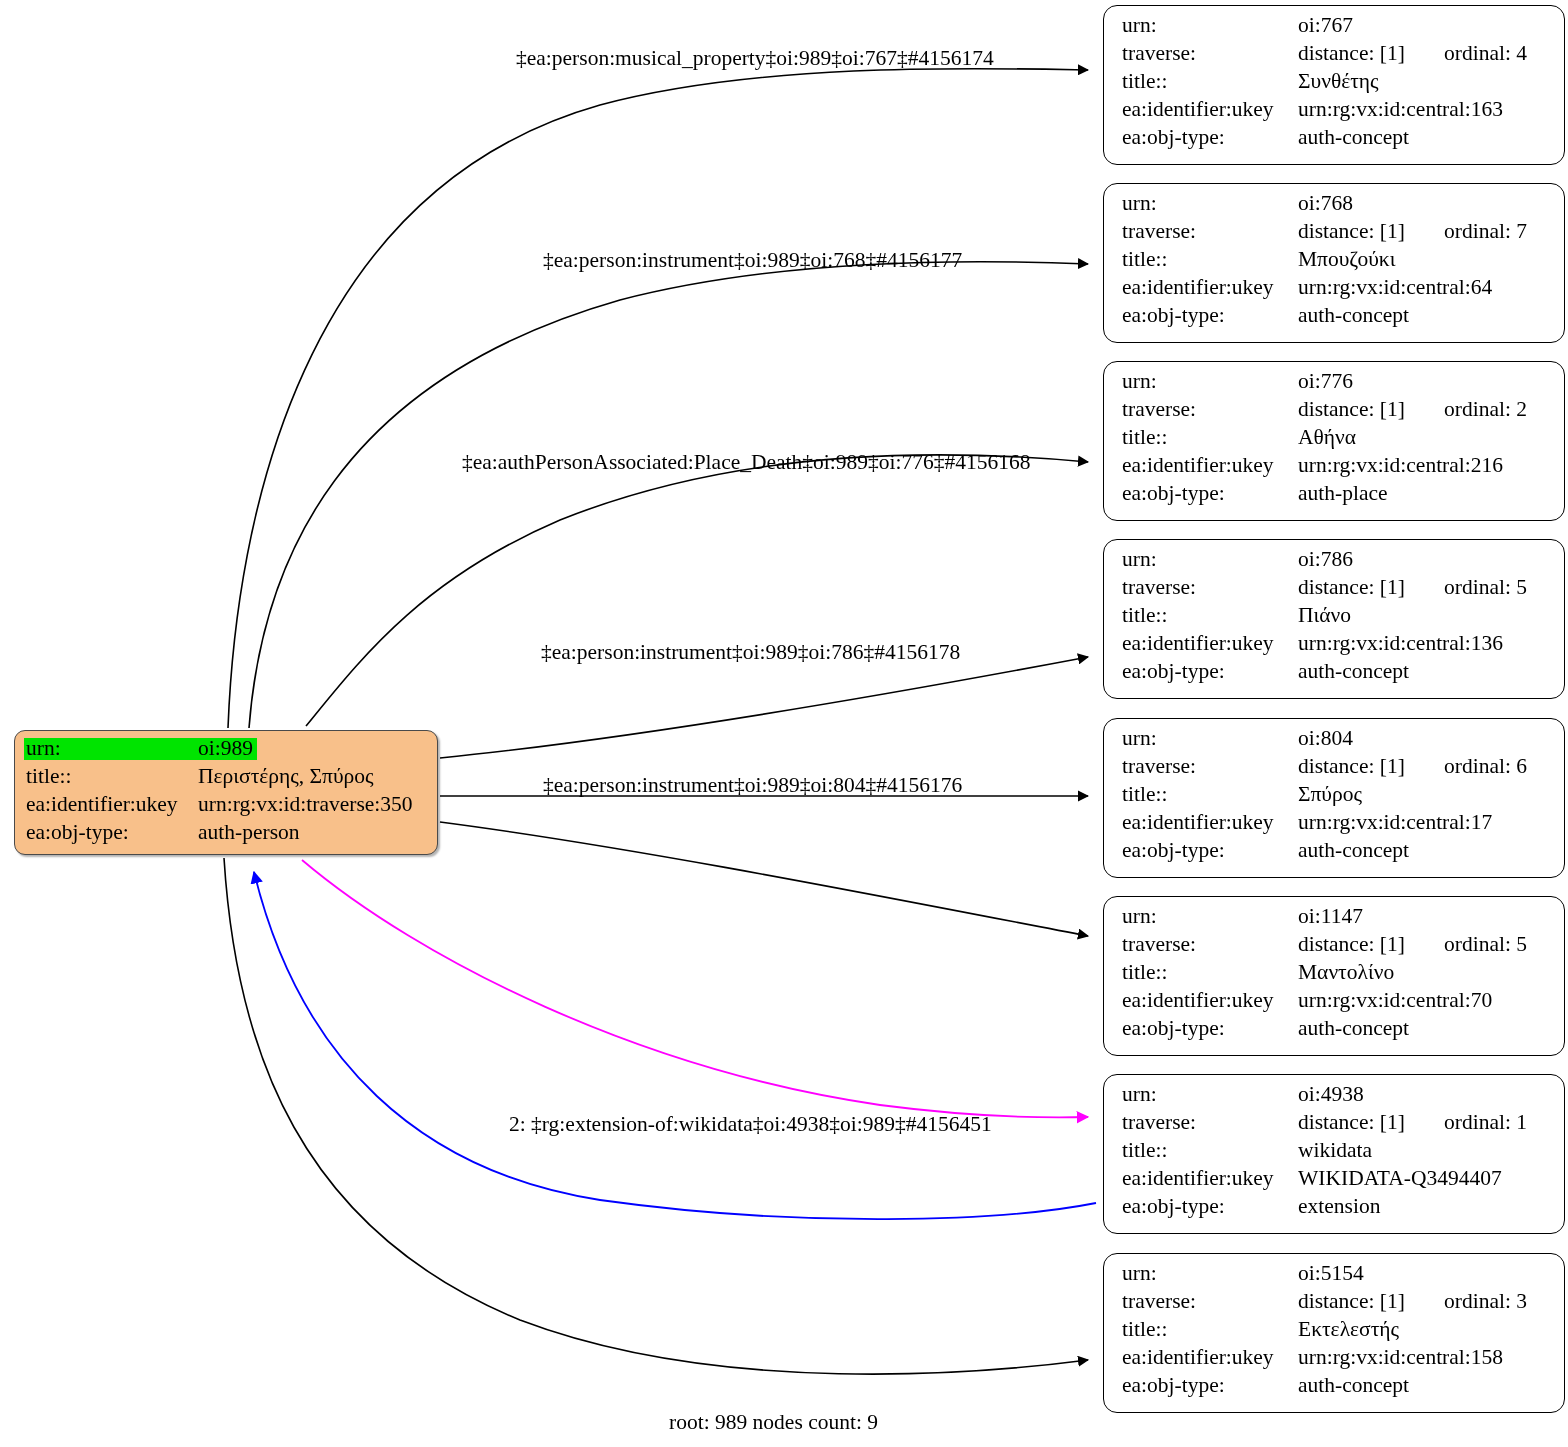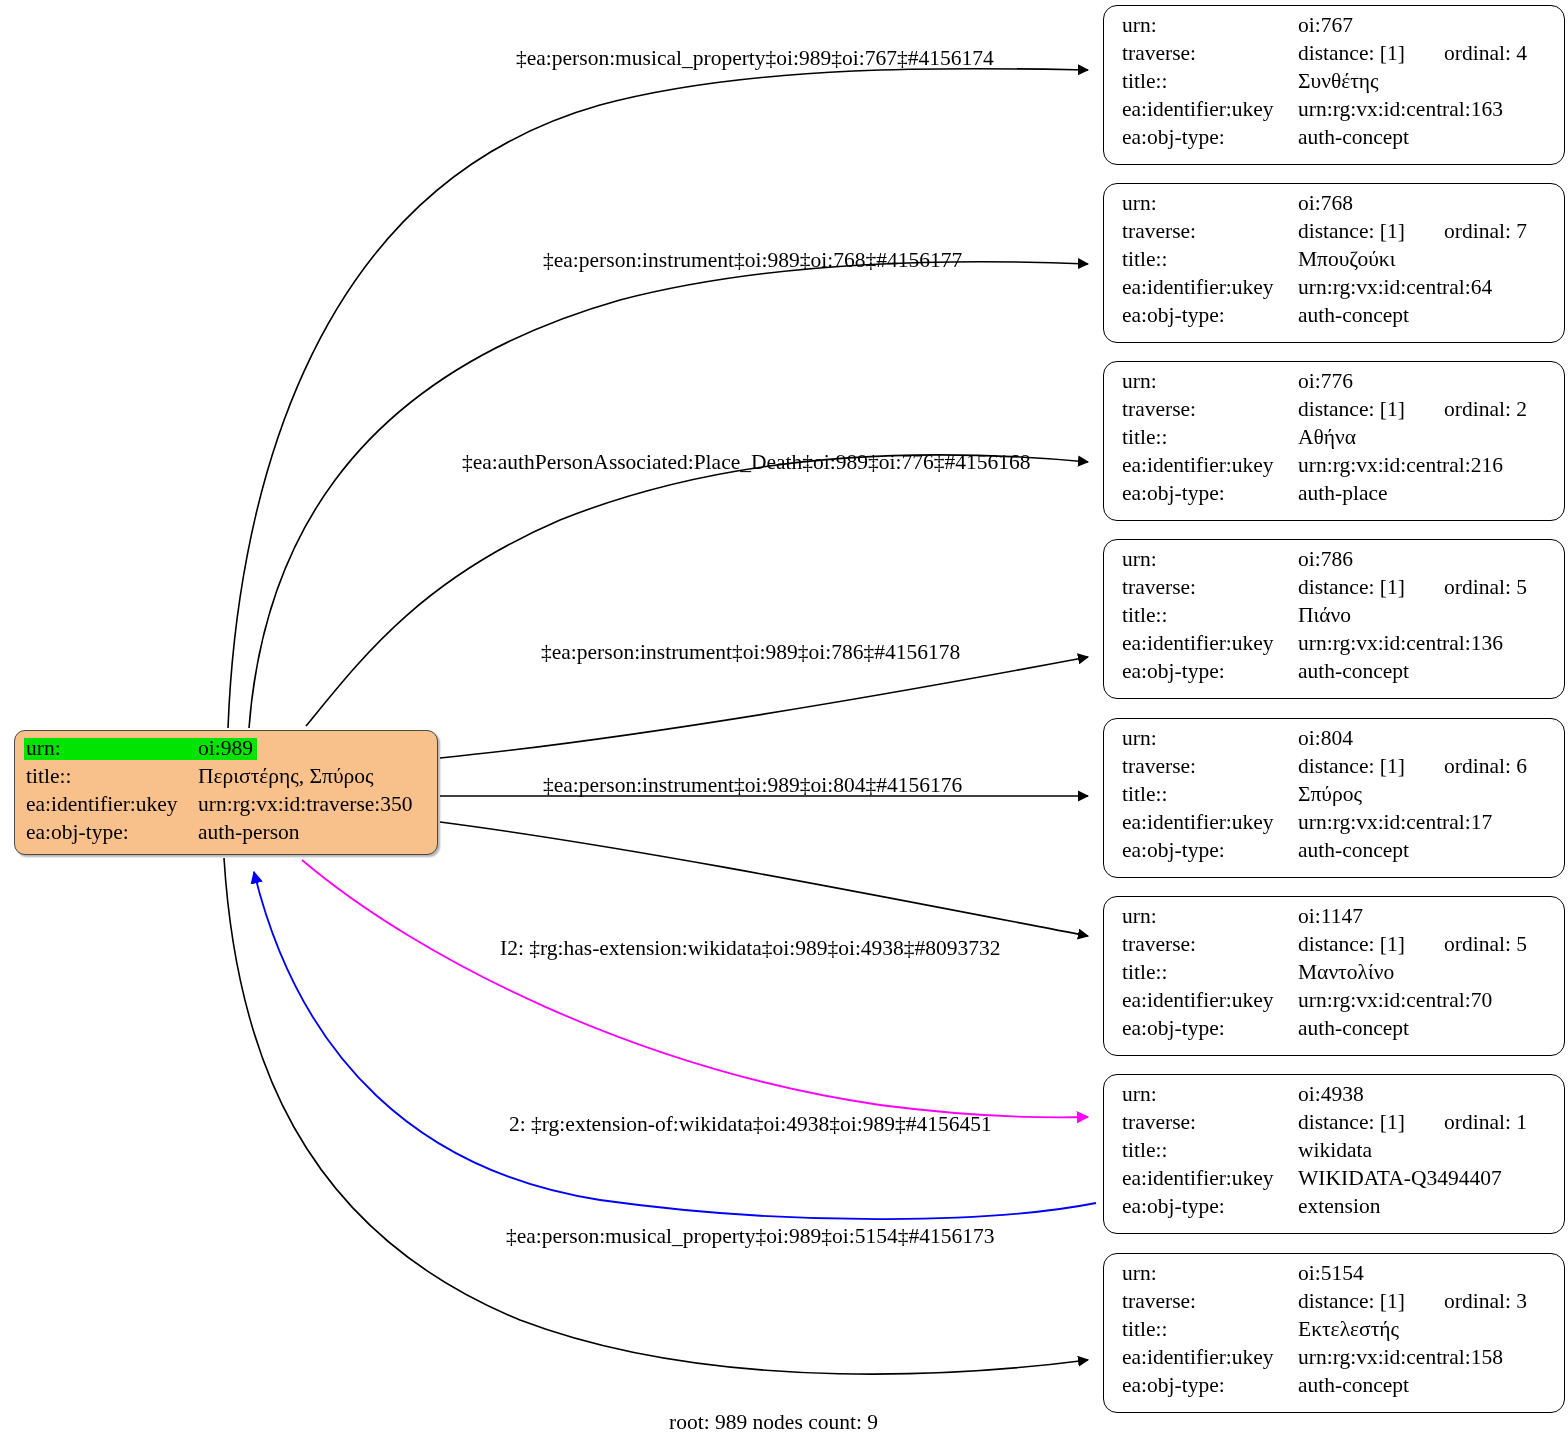--- a/index.html
+++ b/index.html
@@ -376,21 +376,19 @@
 
   <div class="edge-label" style="left:543px; top:248px;">‡ea:person:instrument‡oi:989‡oi:768‡#4156177</div>
 
   <div class="edge-label" style="left:462px; top:450px;">‡ea:authPersonAssociated:Place_Death‡oi:989‡oi:776‡#4156168</div>
 
   <div class="edge-label" style="left:541px; top:640px;">‡ea:person:instrument‡oi:989‡oi:786‡#4156178</div>
 
   <div class="edge-label" style="left:543px; top:773px;text-align:center;">‡ea:person:instrument‡oi:989‡oi:804‡#4156176</div>
 
 
-  <div class="edge-label" style="left:500px; top:936px;">I2: ‡rg:has-extension:wikidata‡oi:989‡oi:4938‡#8093732</div>
 
   <div class="edge-label" style="left:509px; top:1112px;">2: ‡rg:extension-of:wikidata‡oi:4938‡oi:989‡#4156451</div>
 
-  <div class="edge-label" style="left:506px; top:1224px;">‡ea:person:musical_property‡oi:989‡oi:5154‡#4156173</div>
 
   <div class="footer" style="left:669px; top:1410px;">root: 989 nodes count: 9</div>
 
 </div>
 
 </body></html>

